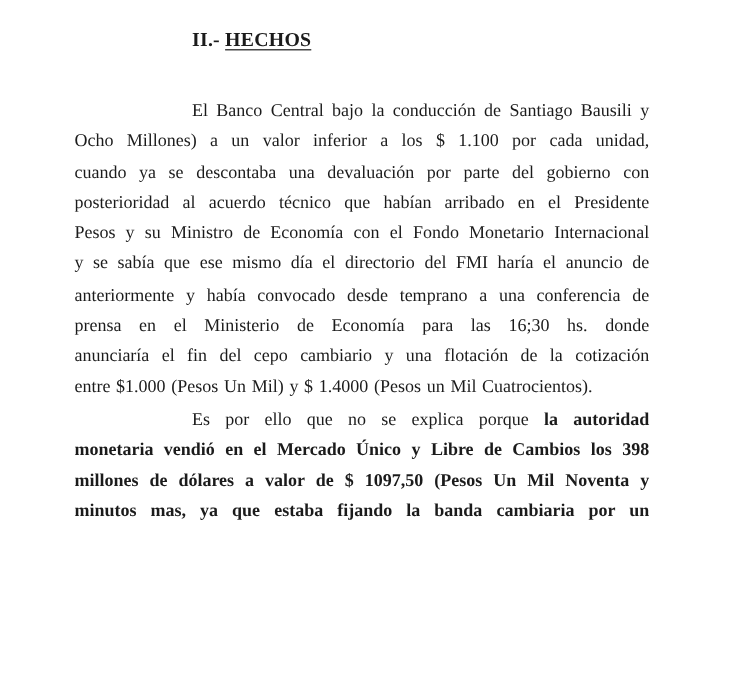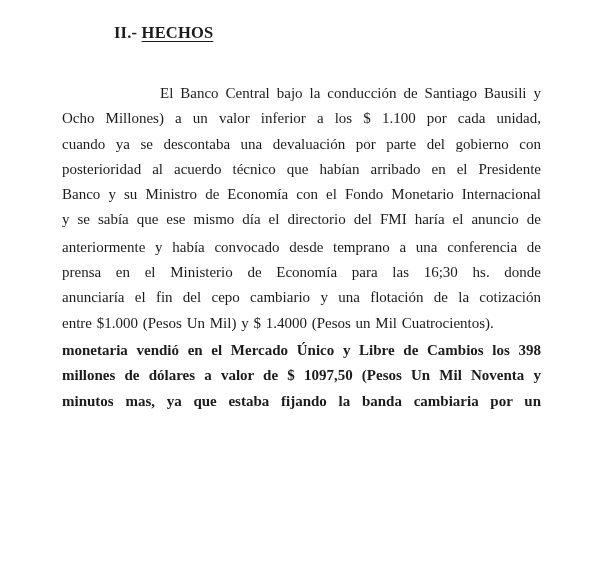--- a/index.html
+++ b/index.html
@@ -8,21 +8,21 @@
     width: 610px;
     height: 582px;
     box-sizing: border-box;
     background: #ffffff;
     padding: 20px 0 0 62px;
     font-family: "Liberation Serif", "DejaVu Serif", serif;
     color: #1b1b1b;
     overflow: hidden;
   }
   .heading {
-    margin-left: 52px;
+    margin-left: 98px;
     font-size: 16.5px;
     font-weight: bold;
     line-height: 25px;
     letter-spacing: 0.2px;
     white-space: nowrap;
   }
   .heading .title { text-decoration: underline; text-underline-offset: 3px; }
   .para { width: 479px; margin: 0; }
   .para-1 { margin-top: 36px; }
   .para-2, .para-3 { margin-top: 2px; }
@@ -45,30 +45,31 @@
 
   <div class="heading">
     <span>II.- </span><span class="title">HECHOS</span>
   </div>
 
   <div class="para para-1">
     <div class="line first">El Banco Central bajo la conducción de Santiago Bausili y</div>
     <div class="line">Ocho Millones) a un valor inferior a los $ 1.100 por cada unidad,</div>
     <div class="line">cuando ya se descontaba una devaluación por parte del gobierno con</div>
     <div class="line">posterioridad al acuerdo técnico que habían arribado en el Presidente</div>
-    <div class="line">Banco y su Ministro de Economía con el Fondo Monetario Internacional</div>
+    <div class="line">Pesos y su Ministro de Economía con el Fondo Monetario Internacional</div>
     <div class="line">y se sabía que ese mismo día el directorio del FMI haría el anuncio de</div>
   </div>
 
   <div class="para para-2">
     <div class="line">anteriormente y había convocado desde temprano a una conferencia de</div>
     <div class="line">prensa en el Ministerio de Economía para las 16;30 hs. donde</div>
     <div class="line">anunciaría el fin del cepo cambiario y una flotación de la cotización</div>
     <div class="line last">entre $1.000 (Pesos Un Mil) y $ 1.4000 (Pesos un Mil Cuatrocientos).</div>
   </div>
 
   <div class="para para-3">
+    <div class="line first"><span>Es por ello que no se explica porque </span><span class="b">la autoridad</span><span></span></div>
     <div class="line"><span></span><span class="b">monetaria vendió en el Mercado Único y Libre de Cambios los 398</span><span></span></div>
     <div class="line"><span></span><span class="b">millones de dólares a valor de $ 1097,50 (Pesos Un Mil Noventa y</span><span></span></div>
     <div class="line"><span></span><span class="b">minutos mas, ya que estaba fijando la banda cambiaria por un</span><span></span></div>
   </div>
 
 </div>
 
 </body></html>

